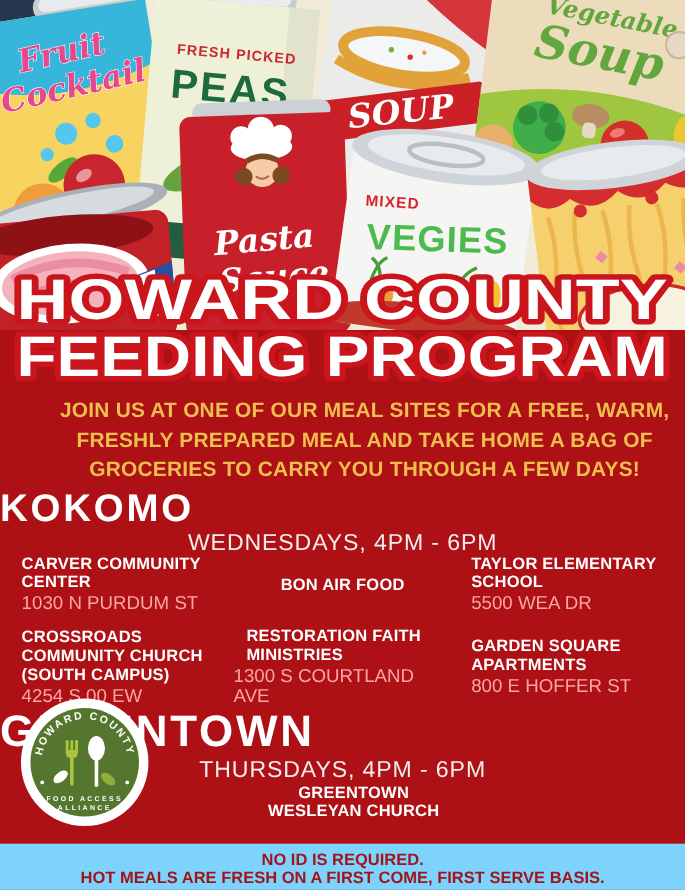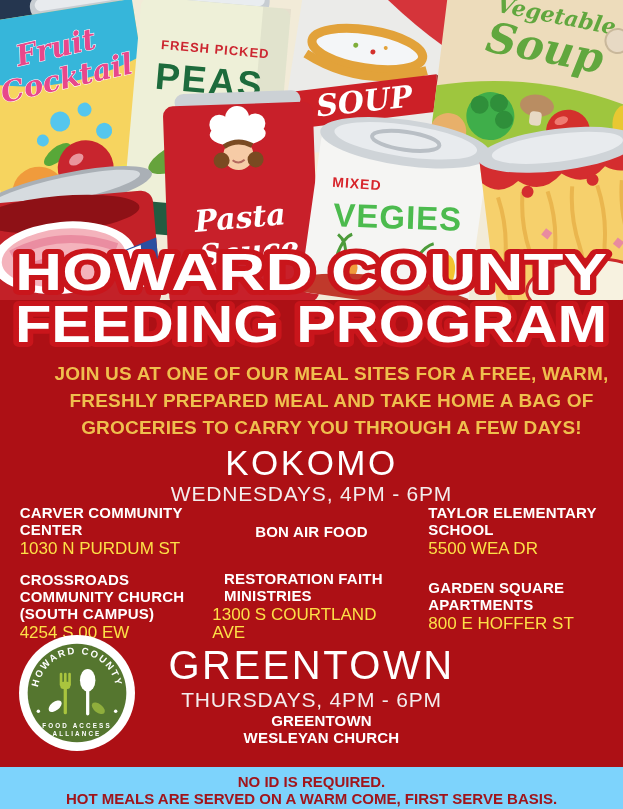--- a/index.html
+++ b/index.html
@@ -6,35 +6,35 @@
   .flyer{
     position:relative;width:623px;height:809px;margin:0 auto;
     background:#ad1015;overflow:hidden;
     font-family:"Liberation Sans",sans-serif;color:#fff;
   }
   .collage{position:absolute;top:0;left:0;width:623px;height:300px;}
   .title-svg{position:absolute;top:244px;left:0;}
   .intro{position:absolute;top:360px;left:0;width:623px;text-align:center;
     color:#efbf4e;font-weight:bold;font-size:19px;line-height:27px;letter-spacing:.2px;}
   .intro span{display:block;padding-left:40px;}
-  .city-head{position:absolute;left:0;width:623px;text-align:center;
-    font-weight:normal;letter-spacing:2.5px;}
+  .city-head{position:absolute;left:0;width:623px;
+    font-weight:bold;letter-spacing:2.5px;}
   .kokomo-head{top:444px;font-size:35px;line-height:37px;}
   .sched{position:absolute;left:0;width:623px;text-align:center;
     font-size:21px;letter-spacing:.8px;font-weight:400;color:#f3eded;}
   .kokomo-sched{top:482px;}
   .loc-grid{
     position:absolute;top:504px;left:8px;width:607px;
     display:grid;grid-template-columns:1fr 1fr 1fr;
     column-gap:6px;row-gap:12px;align-items:center;justify-items:center;
   }
   .loc{text-align:left;}
   .loc-name{font-weight:bold;font-size:15px;line-height:17px;letter-spacing:.2px;
     max-width:175px;margin:0 auto;}
-  .loc-addr{font-weight:400;font-size:17px;line-height:18px;margin-top:2px;color:#fde047;}
+  .loc-addr{font-weight:400;font-size:17px;line-height:18px;margin-top:2px;color:#fca5a5;}
   .greentown-head{top:644px;font-size:40px;line-height:42px;}
   .greentown-sched{top:688px;}
   .greentown-loc{position:absolute;top:712px;left:10px;width:623px;text-align:center;}
   .greentown-loc .loc-name{max-width:180px;}
   .logo{position:absolute;top:634px;left:18px;}
   .footer{
     position:absolute;left:0;bottom:0;width:623px;height:42px;background:#7dd3fc;
     text-align:center;color:#a0151b;font-weight:bold;font-size:15px;line-height:17px;
     padding-top:6px;box-sizing:border-box;
   }
@@ -261,16 +261,16 @@
       <ellipse cx="4.5" cy="9.5" rx="7.6" ry="11"></ellipse>
       <rect x="2.9" y="18" width="3.2" height="26" rx="1.6"></rect>
       <ellipse cx="15" cy="37" rx="7.5" ry="4.2" fill="#8fae3c" transform="rotate(38 15 37)"></ellipse>
     </g>
     <text x="58" y="92.5" text-anchor="middle" font-family="Liberation Sans, sans-serif" font-weight="bold" font-size="6.2" letter-spacing="2.1" fill="#ffffff">FOOD ACCESS</text>
     <text x="58" y="100.5" text-anchor="middle" font-family="Liberation Sans, sans-serif" font-weight="bold" font-size="6.2" letter-spacing="2.1" fill="#ffffff">ALLIANCE</text>
   </svg>
 
   <div class="footer">
     <span>NO ID IS REQUIRED.</span>
-    <span>HOT MEALS ARE SERVED ON A WARM COME, FIRST SERVE BASIS.</span>
+    <span>HOT MEALS ARE FRESH ON A FIRST COME, FIRST SERVE BASIS.</span>
   </div>
 
 </div>
 
 </body></html>

